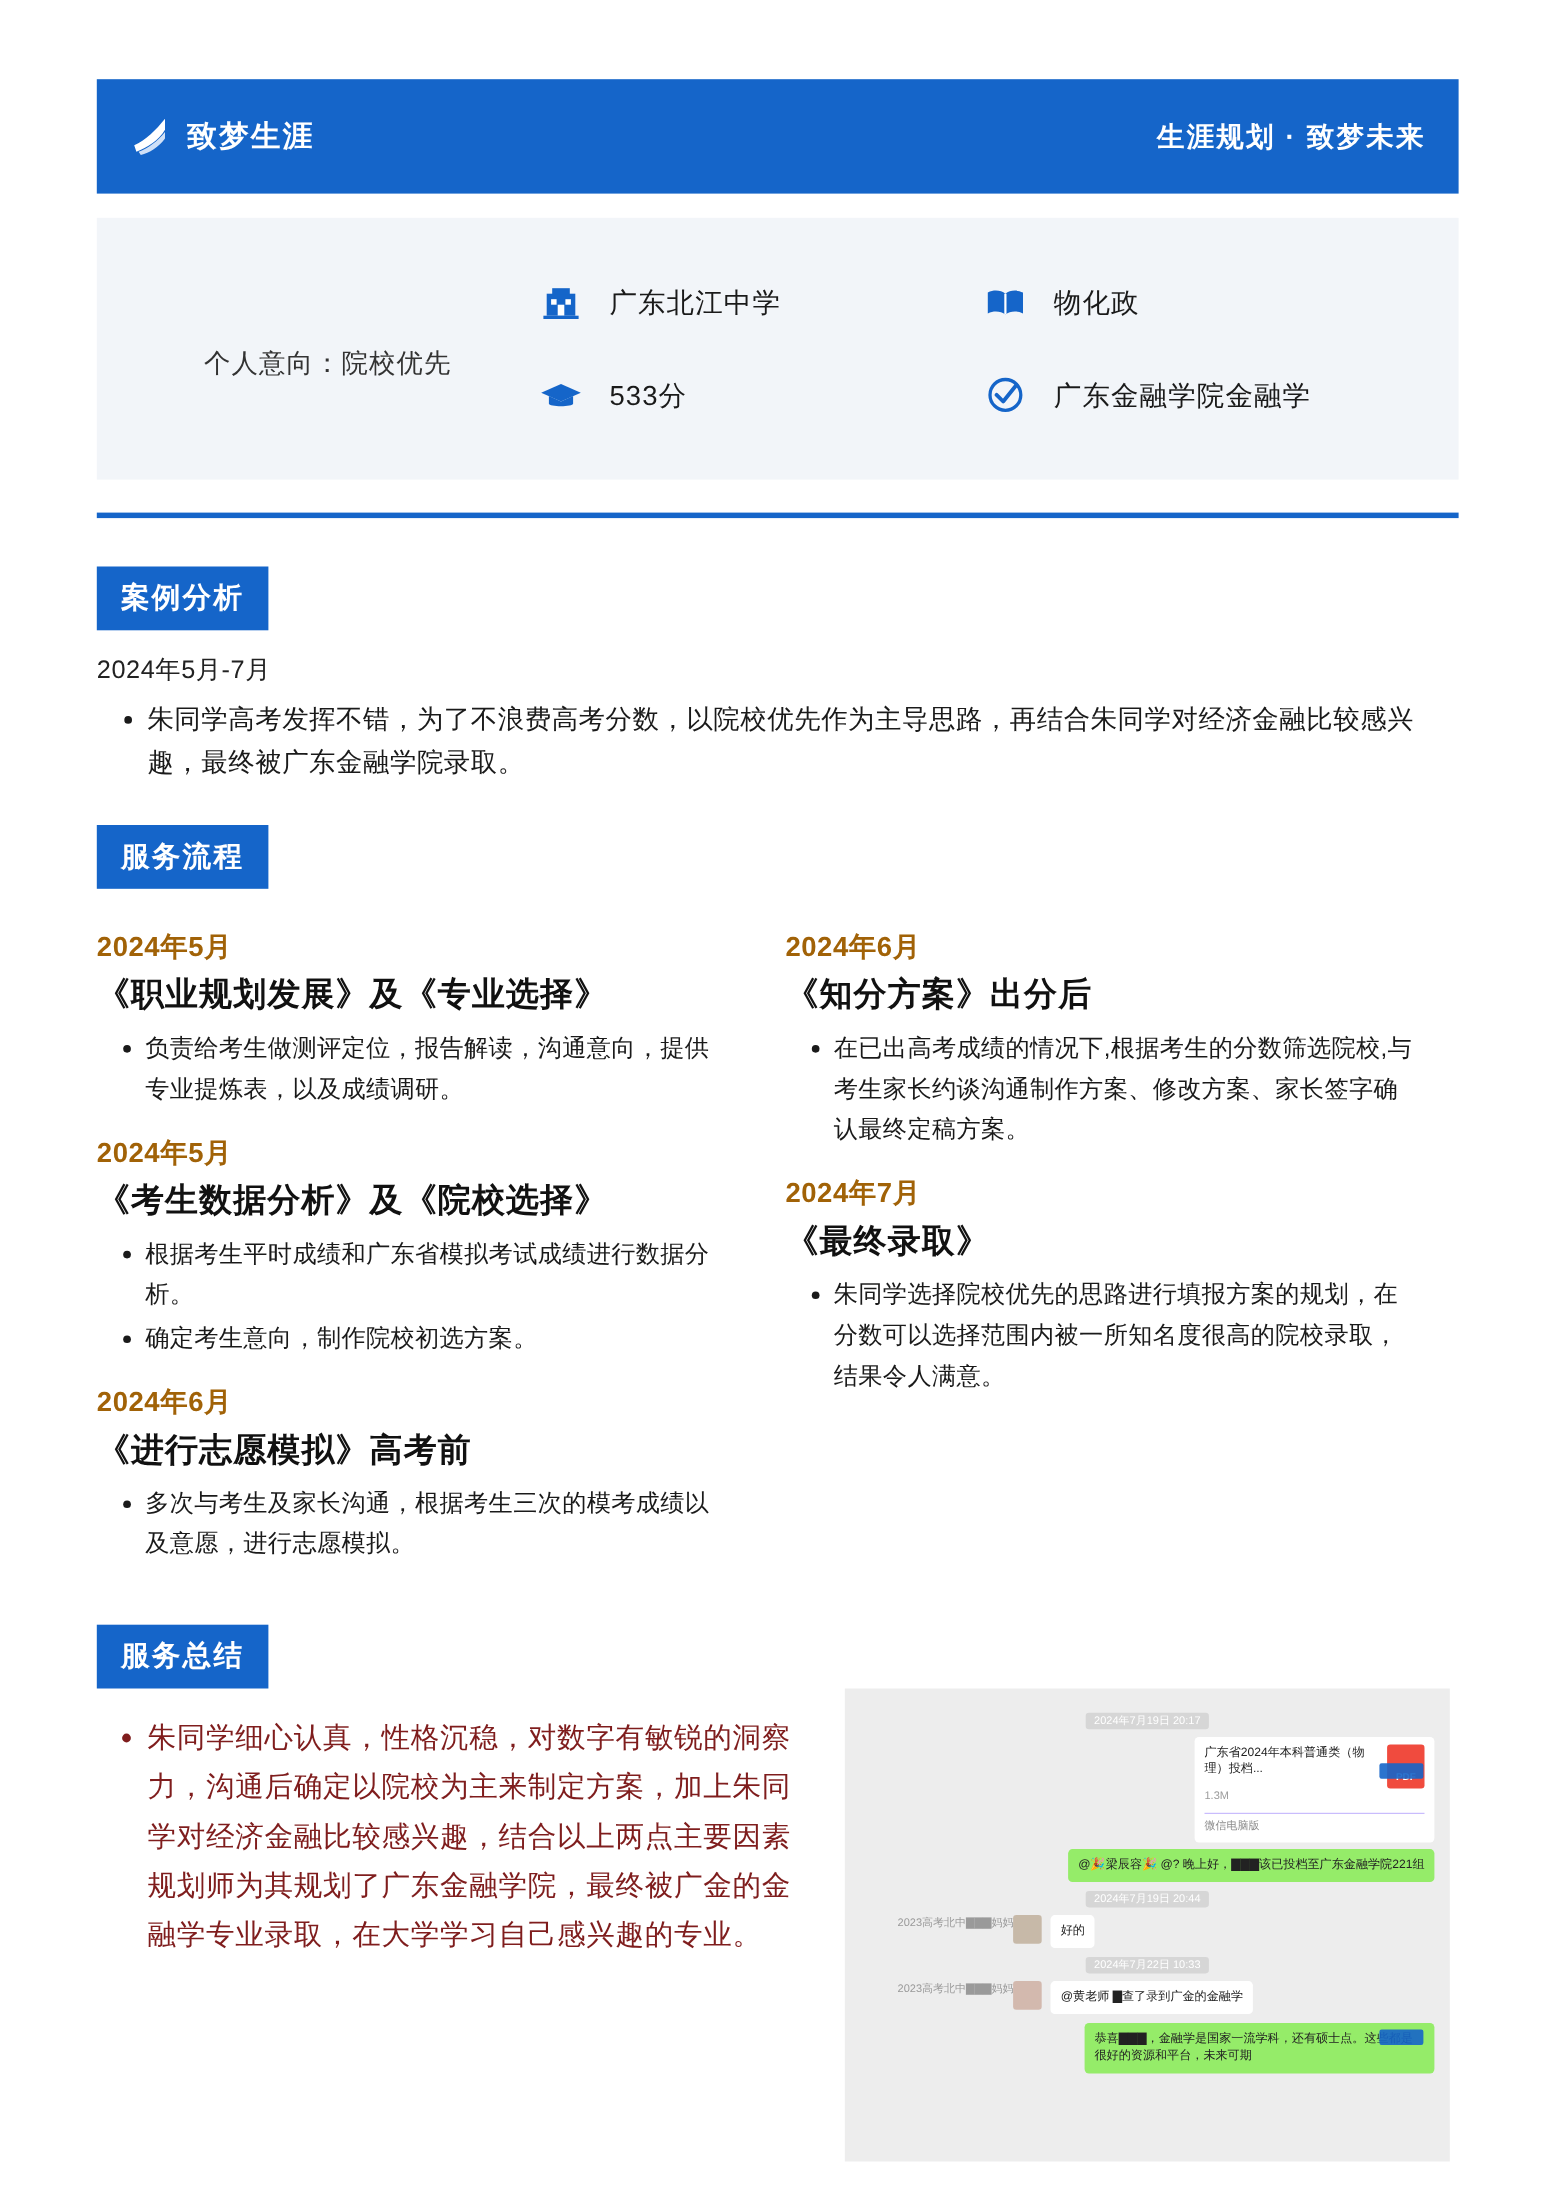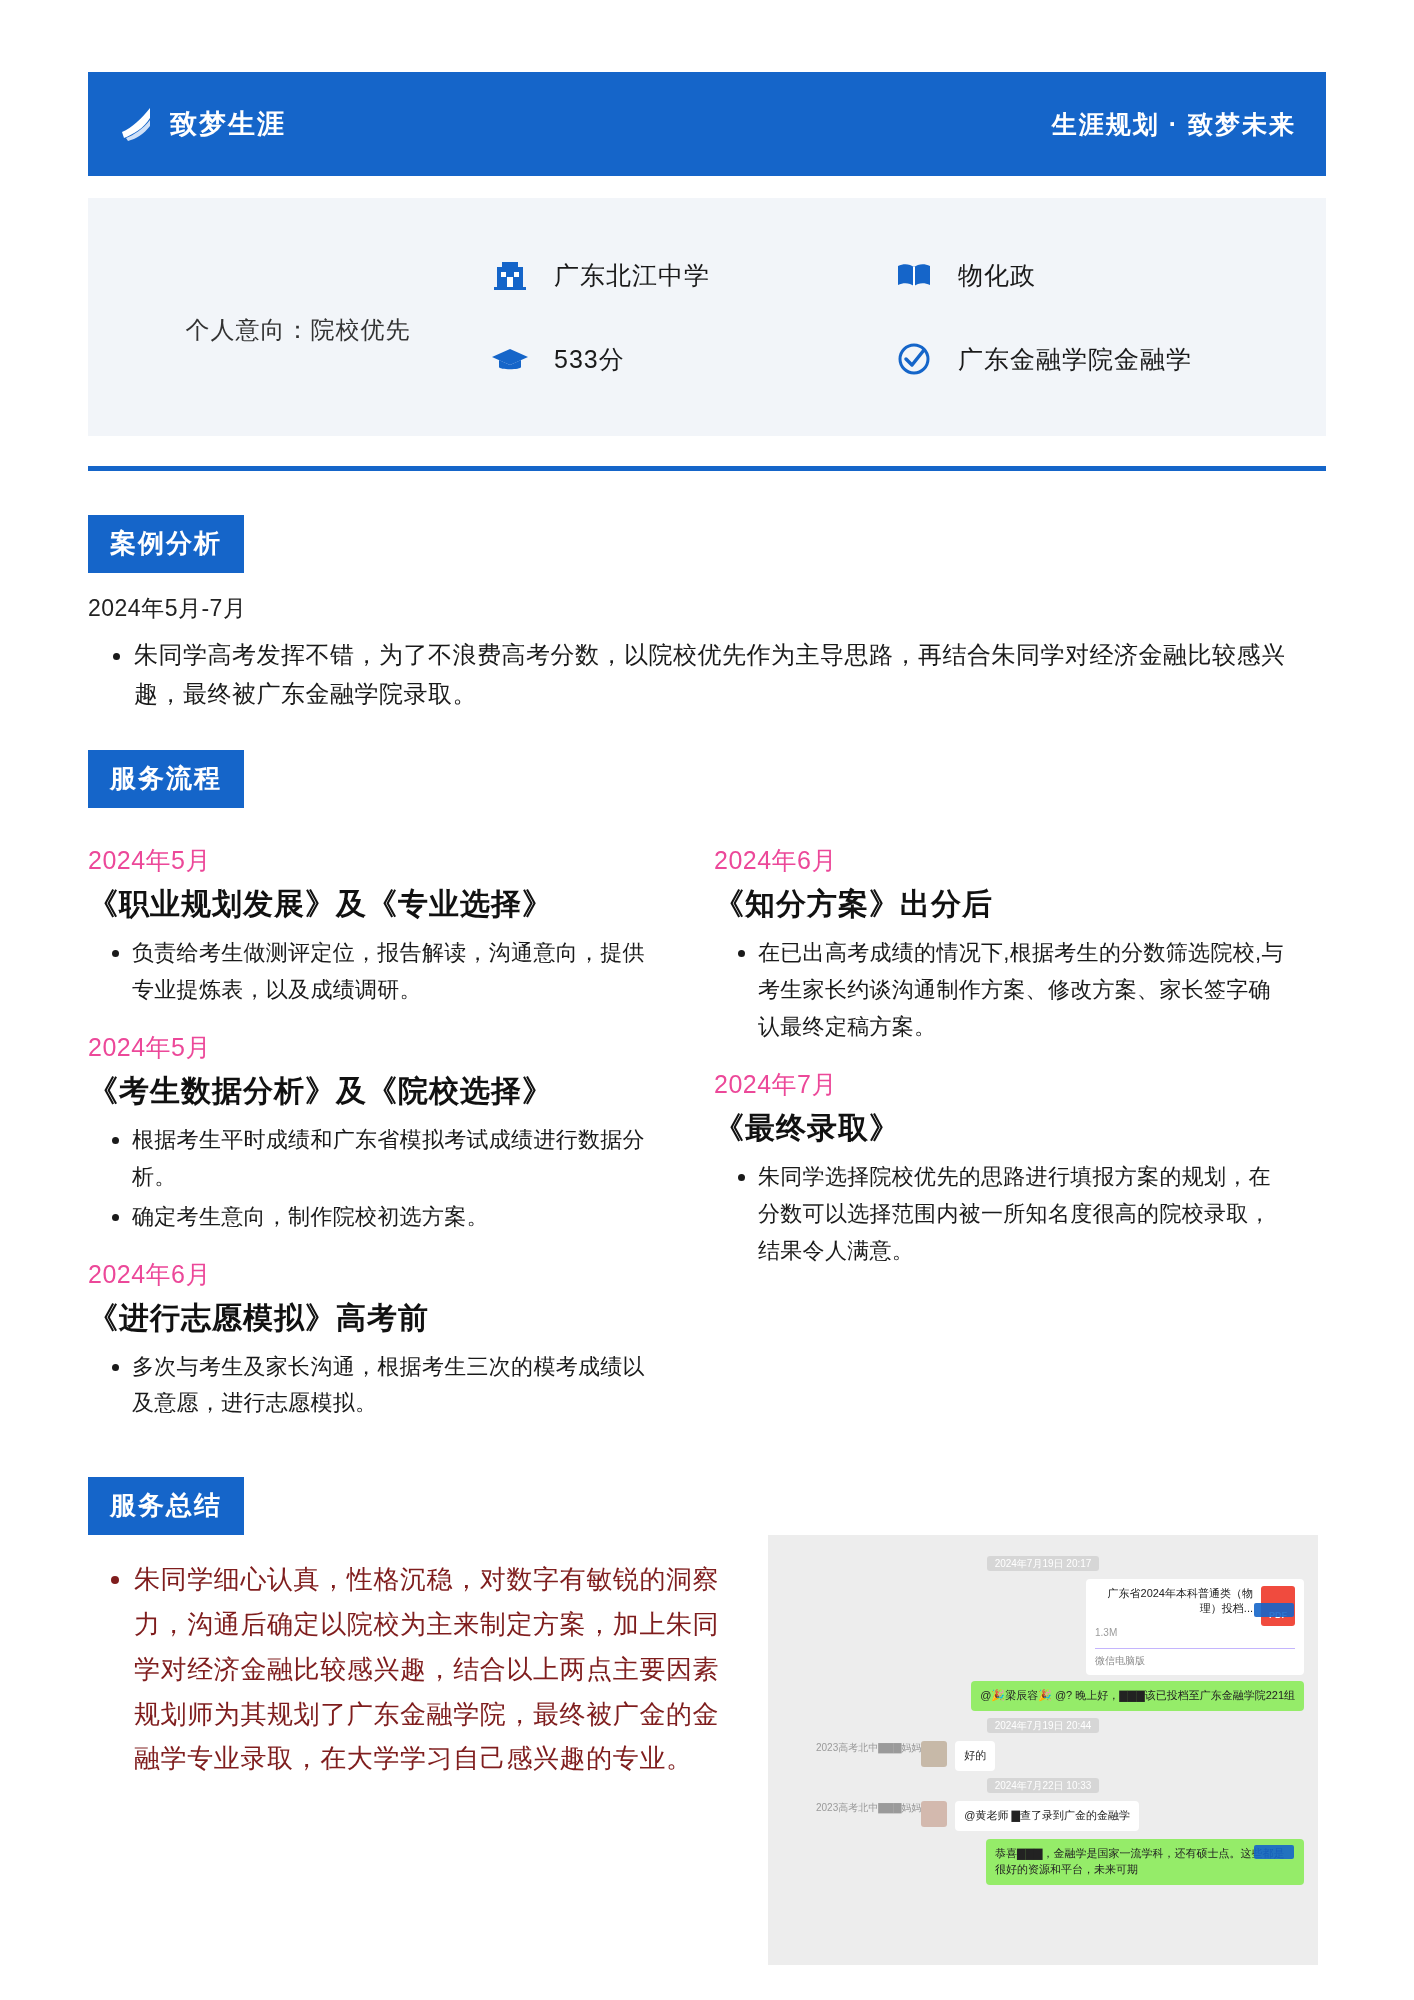--- a/index.html
+++ b/index.html
@@ -152,22 +152,22 @@
   
   .sec-wrap-process { margin-top: 36px; }
   .process-grid {
     margin-top: 14px;
     display: flex;
     gap: 50px;
   }
   .process-col { width: 576px; }
   .p-month {
     font-size: 25px;
-    font-weight: normal;
-    color: #ec4899;
+    font-weight: bold;
+    color: #a16207;
     margin-top: 22px;
     letter-spacing: 0.5px;
   }
   .p-title {
     font-family: "Liberation Serif", "DejaVu Serif", serif;
     font-size: 30px;
     font-weight: bold;
     color: #111;
     margin-top: 7px;
     letter-spacing: 1px;
@@ -243,21 +243,21 @@
     line-height: 1.45;
     font-size: 11px;
   }
   .bubble.green { background: #95ec69; }
   .file-card {
     display: flex;
     align-items: flex-start;
     gap: 8px;
     width: 200px;
   }
-  .file-card .ftitle { font-size: 11px; line-height: 1.35; text-align: right; }
+  .file-card .ftitle { font-size: 11px; line-height: 1.35; }
   .file-card .fsize { font-size: 10px; color: #9b9b9b; margin-top: 10px;}
   .pdf-chip {
     width: 34px; height: 40px;
     background: #f04b3e;
     border-radius: 3px;
     color: #fff;
     font-size: 9px;
     font-weight: bold;
     display: flex;
     align-items: flex-end;

